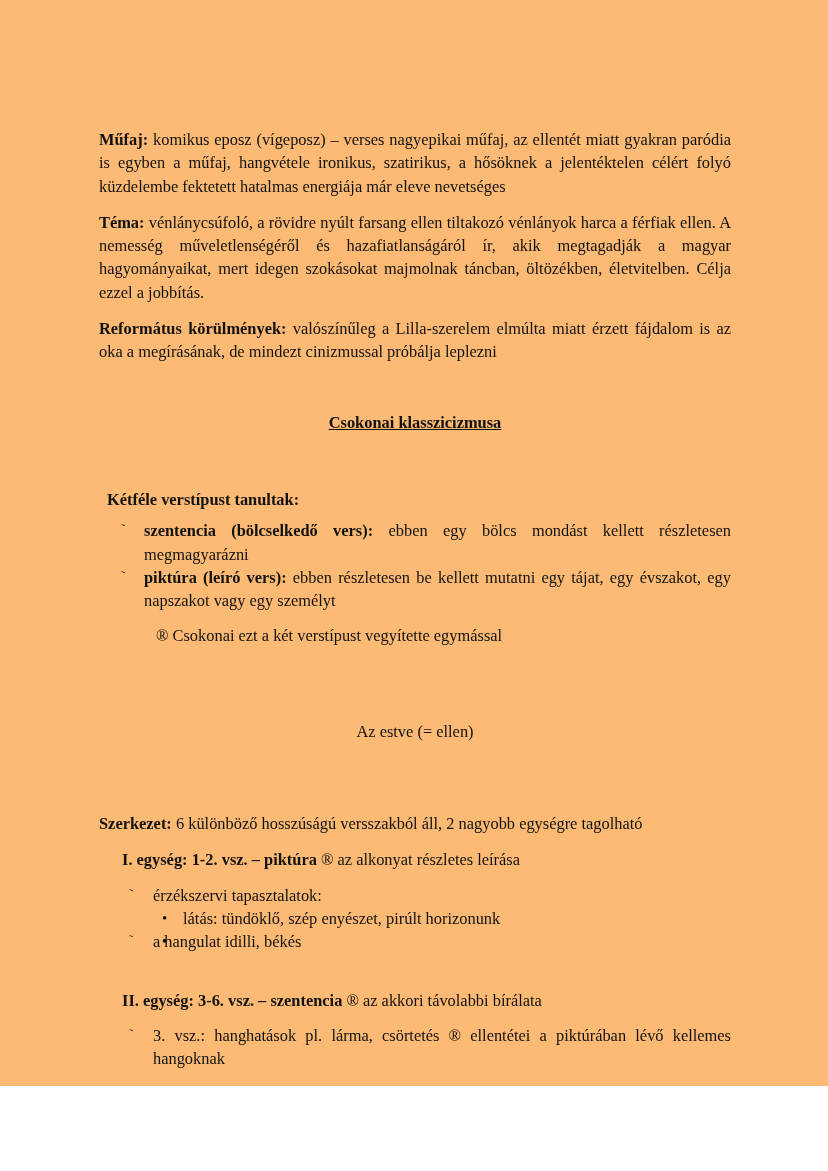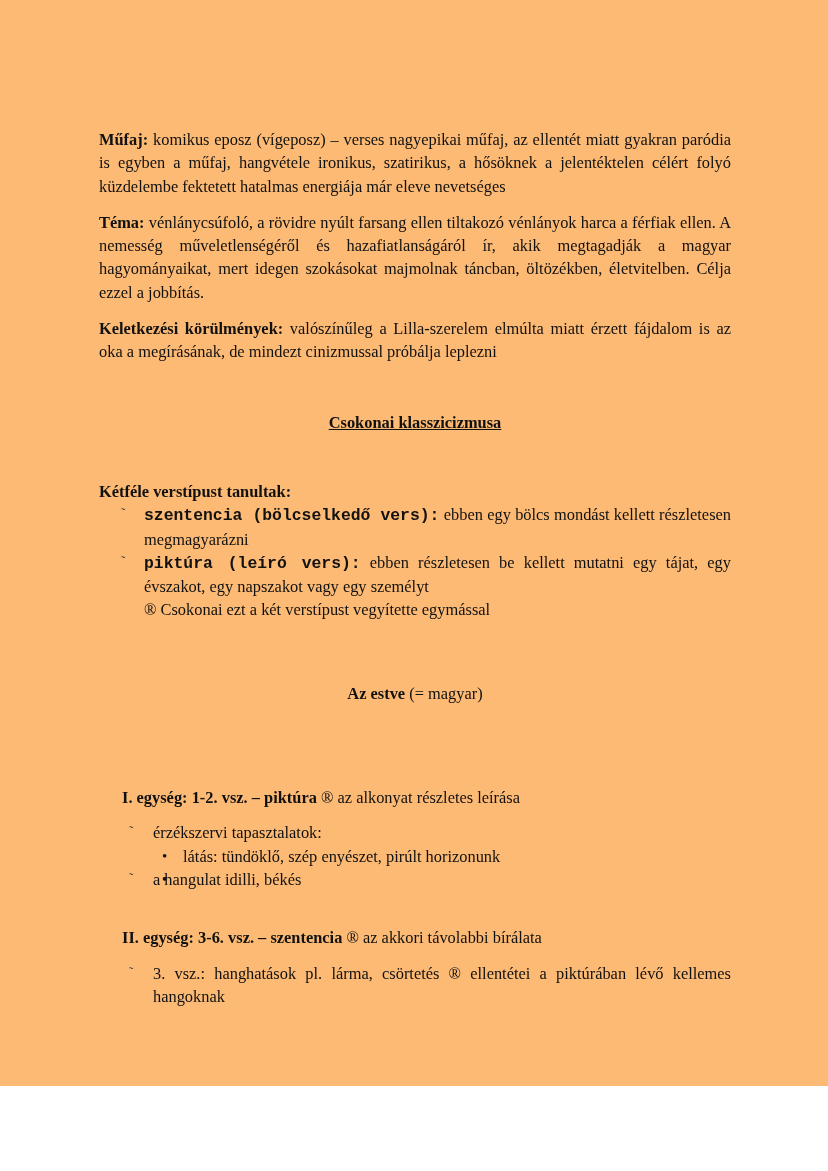--- a/index.html
+++ b/index.html
@@ -57,34 +57,34 @@
     text-decoration: underline;
     margin: 0;
   }
 
   .center-title {
     text-align: center;
     font-size: 16.4px;
     line-height: 23.3px;
     margin: 0;
   }
-  .center-title .strong { font-weight: bold; }
+  .center-title .strong { font-weight: normal; }
 
   
   .gap-sm  { height: 14px; }
   .gap-md  { height: 23px; }
   .gap-lg  { height: 34px; }
   .gap-xl  { height: 46px; }
 
   
   .subhead {
     font-size: 16.4px;
     line-height: 23.3px;
     font-weight: bold;
-    margin: 0;
+    margin: 8px;
   }
 
   
   .tlist {
     list-style: none;
     margin: 0;
     padding: 0;
   }
   .tlist > li {
     position: relative;
@@ -96,21 +96,21 @@
   }
   .tlist > li > .tmark {
     position: absolute;
     left: 22px;
     top: -2px;
     font-size: 13px;
     line-height: 23.3px;
     color: #3a3a3a;
     font-family: "Liberation Serif", serif;
   }
-  .tlist > li .bold { font-weight: bold; font-family: Liberation Mono, monospace; }
+  .tlist > li .bold { font-weight: bold; }
 
   
   .tlist.deep > li {
     padding-left: 54px;
   }
   .tlist.deep > li > .tmark {
     left: 30px;
   }
 
   
@@ -140,62 +140,63 @@
     font-size: 16.4px;
     line-height: 23.3px;
     margin: 12px;
     padding-left: 11px;
   }
   .unit-head .bold { font-weight: bold; }
 
   .plain-indent {
     font-size: 16.4px;
     line-height: 23.3px;
-    margin: 0;
+    margin: 12px;
     padding-left: 45px;
   }
 
   .reg { font-weight: normal; }
 </style>
 </head>
 <body>
 
 <div class="page">
   <div class="content">
 
     <p class="para"><span class="lead">Műfaj:</span><span> komikus eposz (vígeposz) – verses nagyepikai műfaj, az ellentét miatt gyakran paródia is egyben a műfaj, hangvétele ironikus, szatirikus, a hősöknek a jelentéktelen célért folyó küzdelembe fektetett hatalmas energiája már eleve nevetséges</span></p>
 
     <p class="para"><span class="lead">Téma:</span><span> vénlánycsúfoló, a rövidre nyúlt farsang ellen tiltakozó vénlányok harca a férfiak ellen. A nemesség műveletlenségéről és hazafiatlanságáról ír, akik megtagadják a magyar hagyományaikat, mert idegen szokásokat majmolnak táncban, öltözékben, életvitelben. Célja ezzel a jobbítás.</span></p>
 
-    <p class="para"><span class="lead">Keletkezési körülmények:</span><span> valószínűleg a Lilla-szerelem elmúlta miatt érzett fájdalom is az oka a megírásának, de mindezt cinizmussal próbálja leplezni</span></p>
+    <p class="para"><span class="lead">Református körülmények:</span><span> valószínűleg a Lilla-szerelem elmúlta miatt érzett fájdalom is az oka a megírásának, de mindezt cinizmussal próbálja leplezni</span></p>
 
     <div class="gap-lg"></div>
 
     <p class="center-heading">Csokonai klasszicizmusa</p>
 
     <div class="gap-xl"></div>
 
 
     <p class="subhead">Kétféle verstípust tanultak:</p>
 
     <ul class="tlist">
       <li><span class="tmark">˜</span><span class="bold">szentencia (bölcselkedő vers):</span><span> ebben egy bölcs mondást kellett részletesen megmagyarázni</span></li>
       <li><span class="tmark">˜</span><span class="bold">piktúra (leíró vers):</span><span> ebben részletesen be kellett mutatni egy tájat, egy évszakot, egy napszakot vagy egy személyt</span></li>
     </ul>
 
     <p class="plain-indent"><span>®</span><span> Csokonai ezt a két verstípust vegyítette egymással</span></p>
 
     <div class="gap-xl"></div>
     <div class="gap-sm"></div>
 
-    <p class="center-title"><span class="strong">Az estve</span><span class="reg"> (= magyar)</span></p>
+    <p class="center-title"><span class="strong">Az estve</span><span class="reg"> (= ellen)</span></p>
 
     <div class="gap-xl"></div>
     <div class="gap-md"></div>
 
+    <p class="para"><span class="lead">Szerkezet:</span><span> 6 különböző hosszúságú versszakból áll, 2 nagyobb egységre tagolható</span></p>
 
     <p class="unit-head"><span class="bold">I. egység: 1-2. vsz. – piktúra</span><span class="reg"> ® az alkonyat részletes leírása</span></p>
 
     <ul class="tlist deep">
       <li><span class="tmark">˜</span><span>érzékszervi tapasztalatok:</span></li>
     </ul>
 
     <ul class="dlist" style="padding-left:54px;">
       <li><span class="dmark">•</span><span>látás: tündöklő, szép enyészet, pirúlt horizonunk</span></li>
       <li><span class="dmark">•</span></li>

